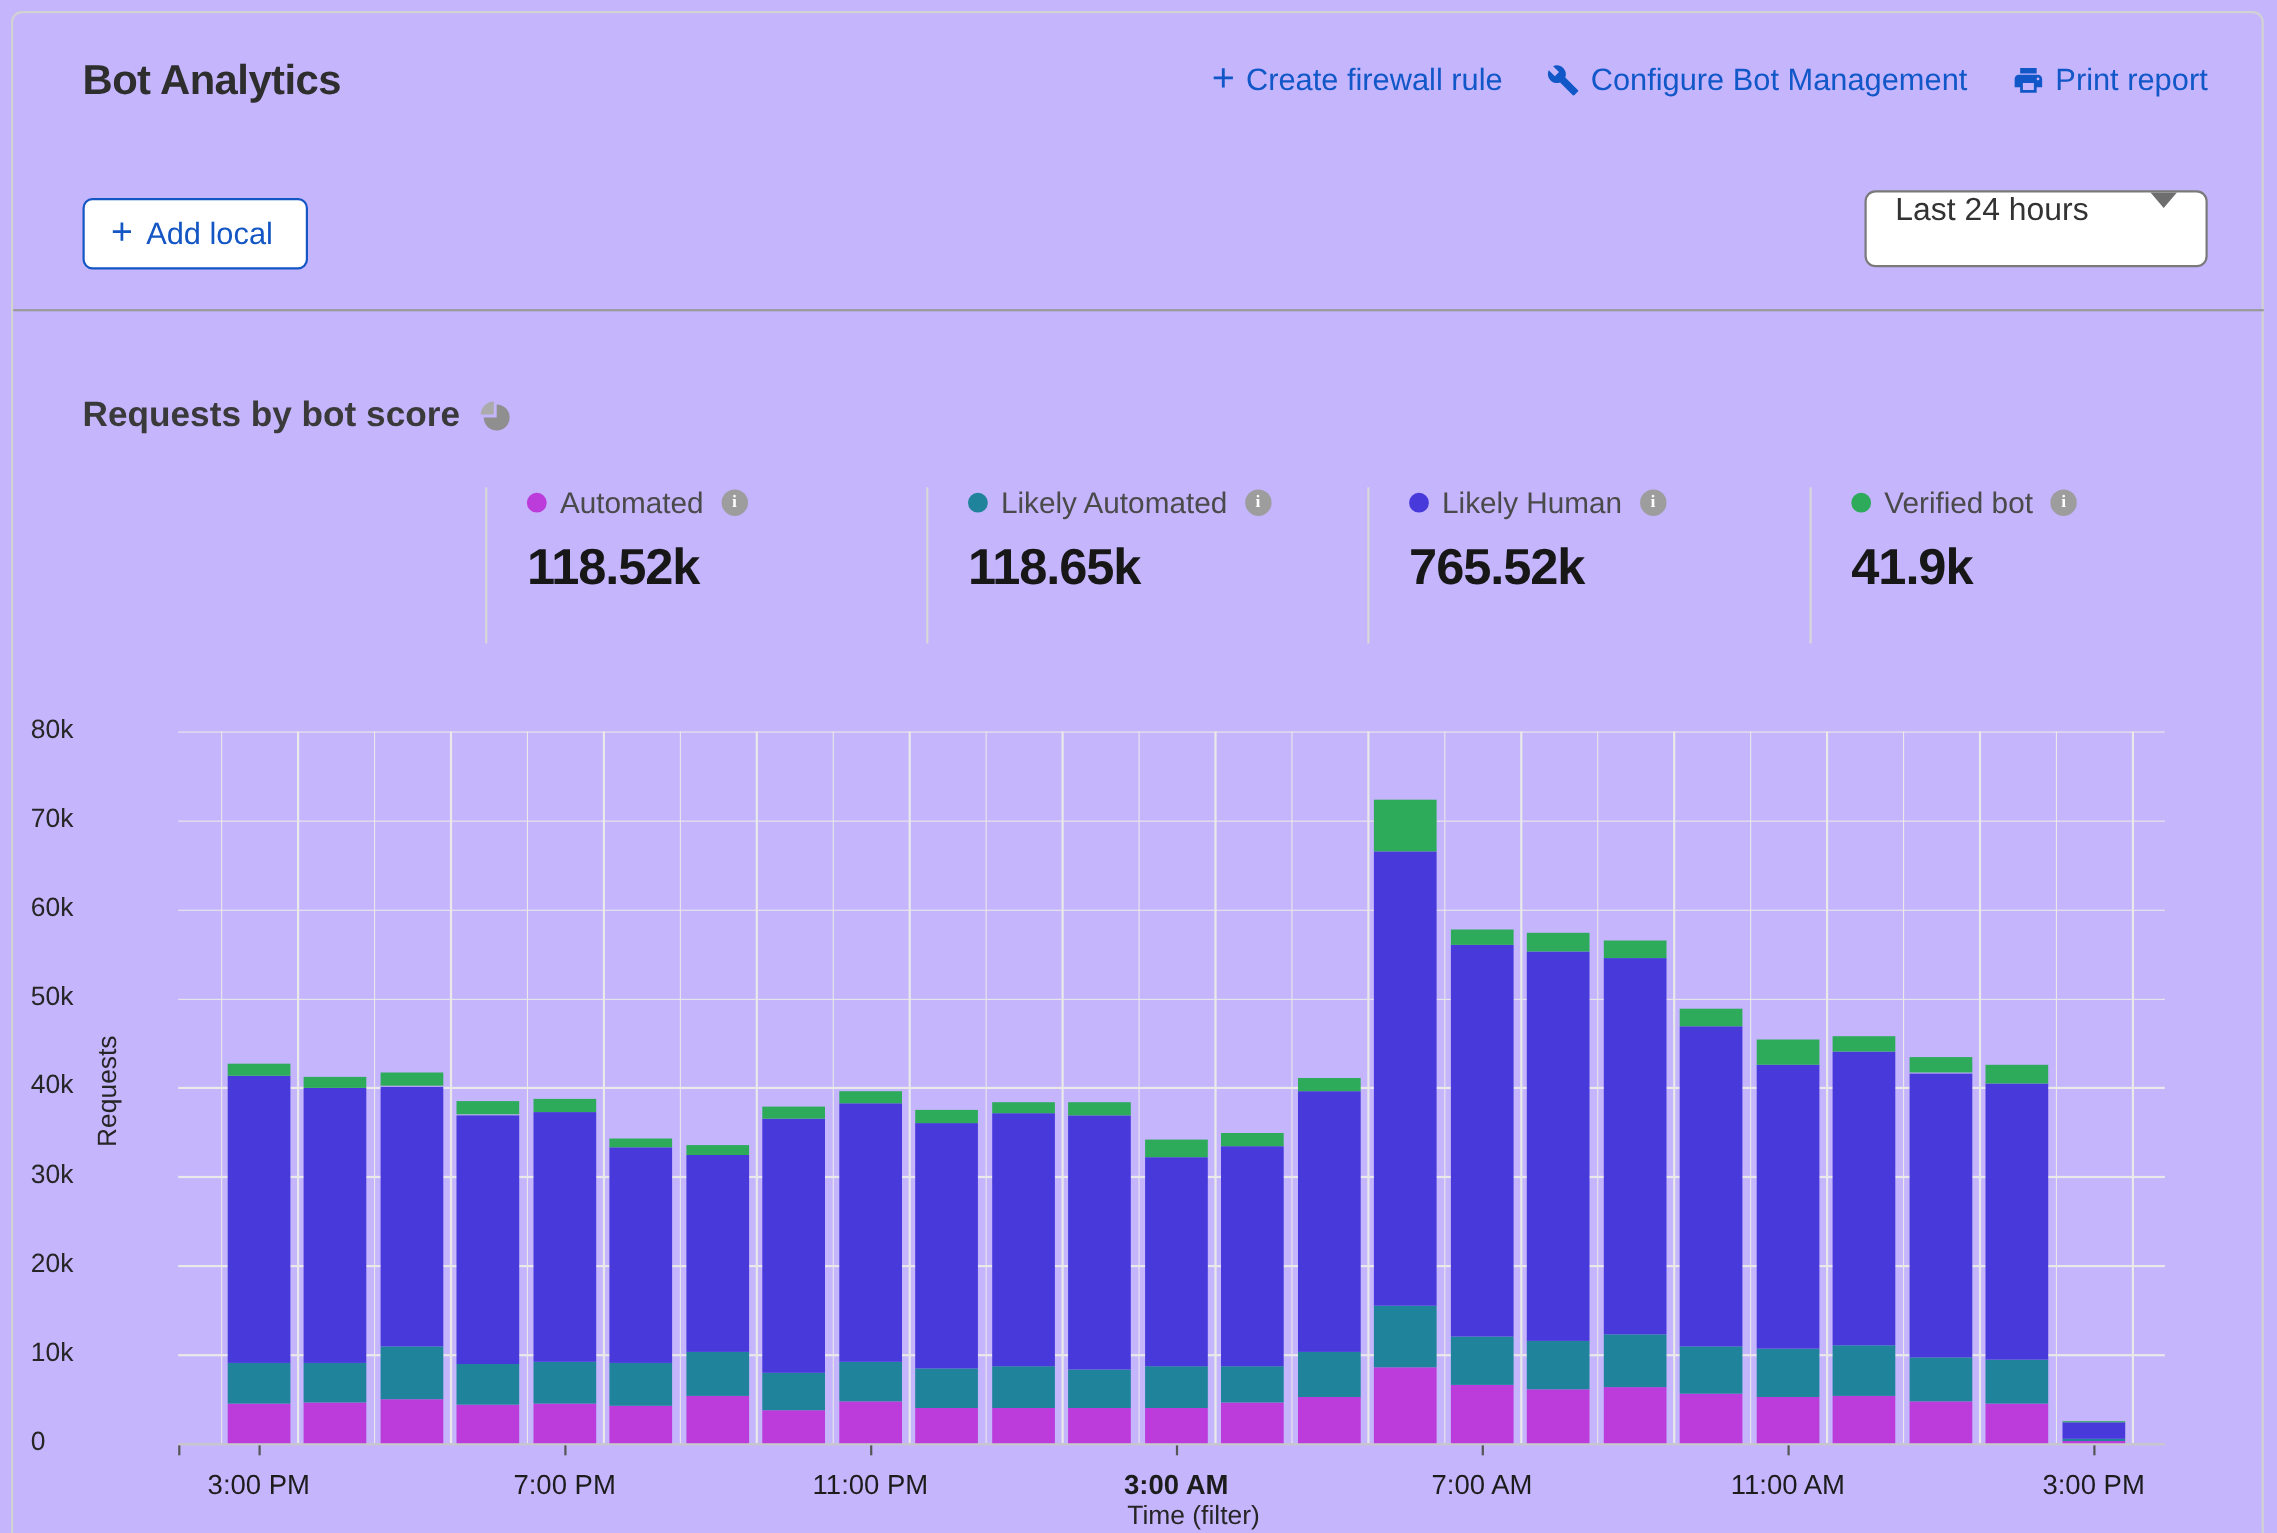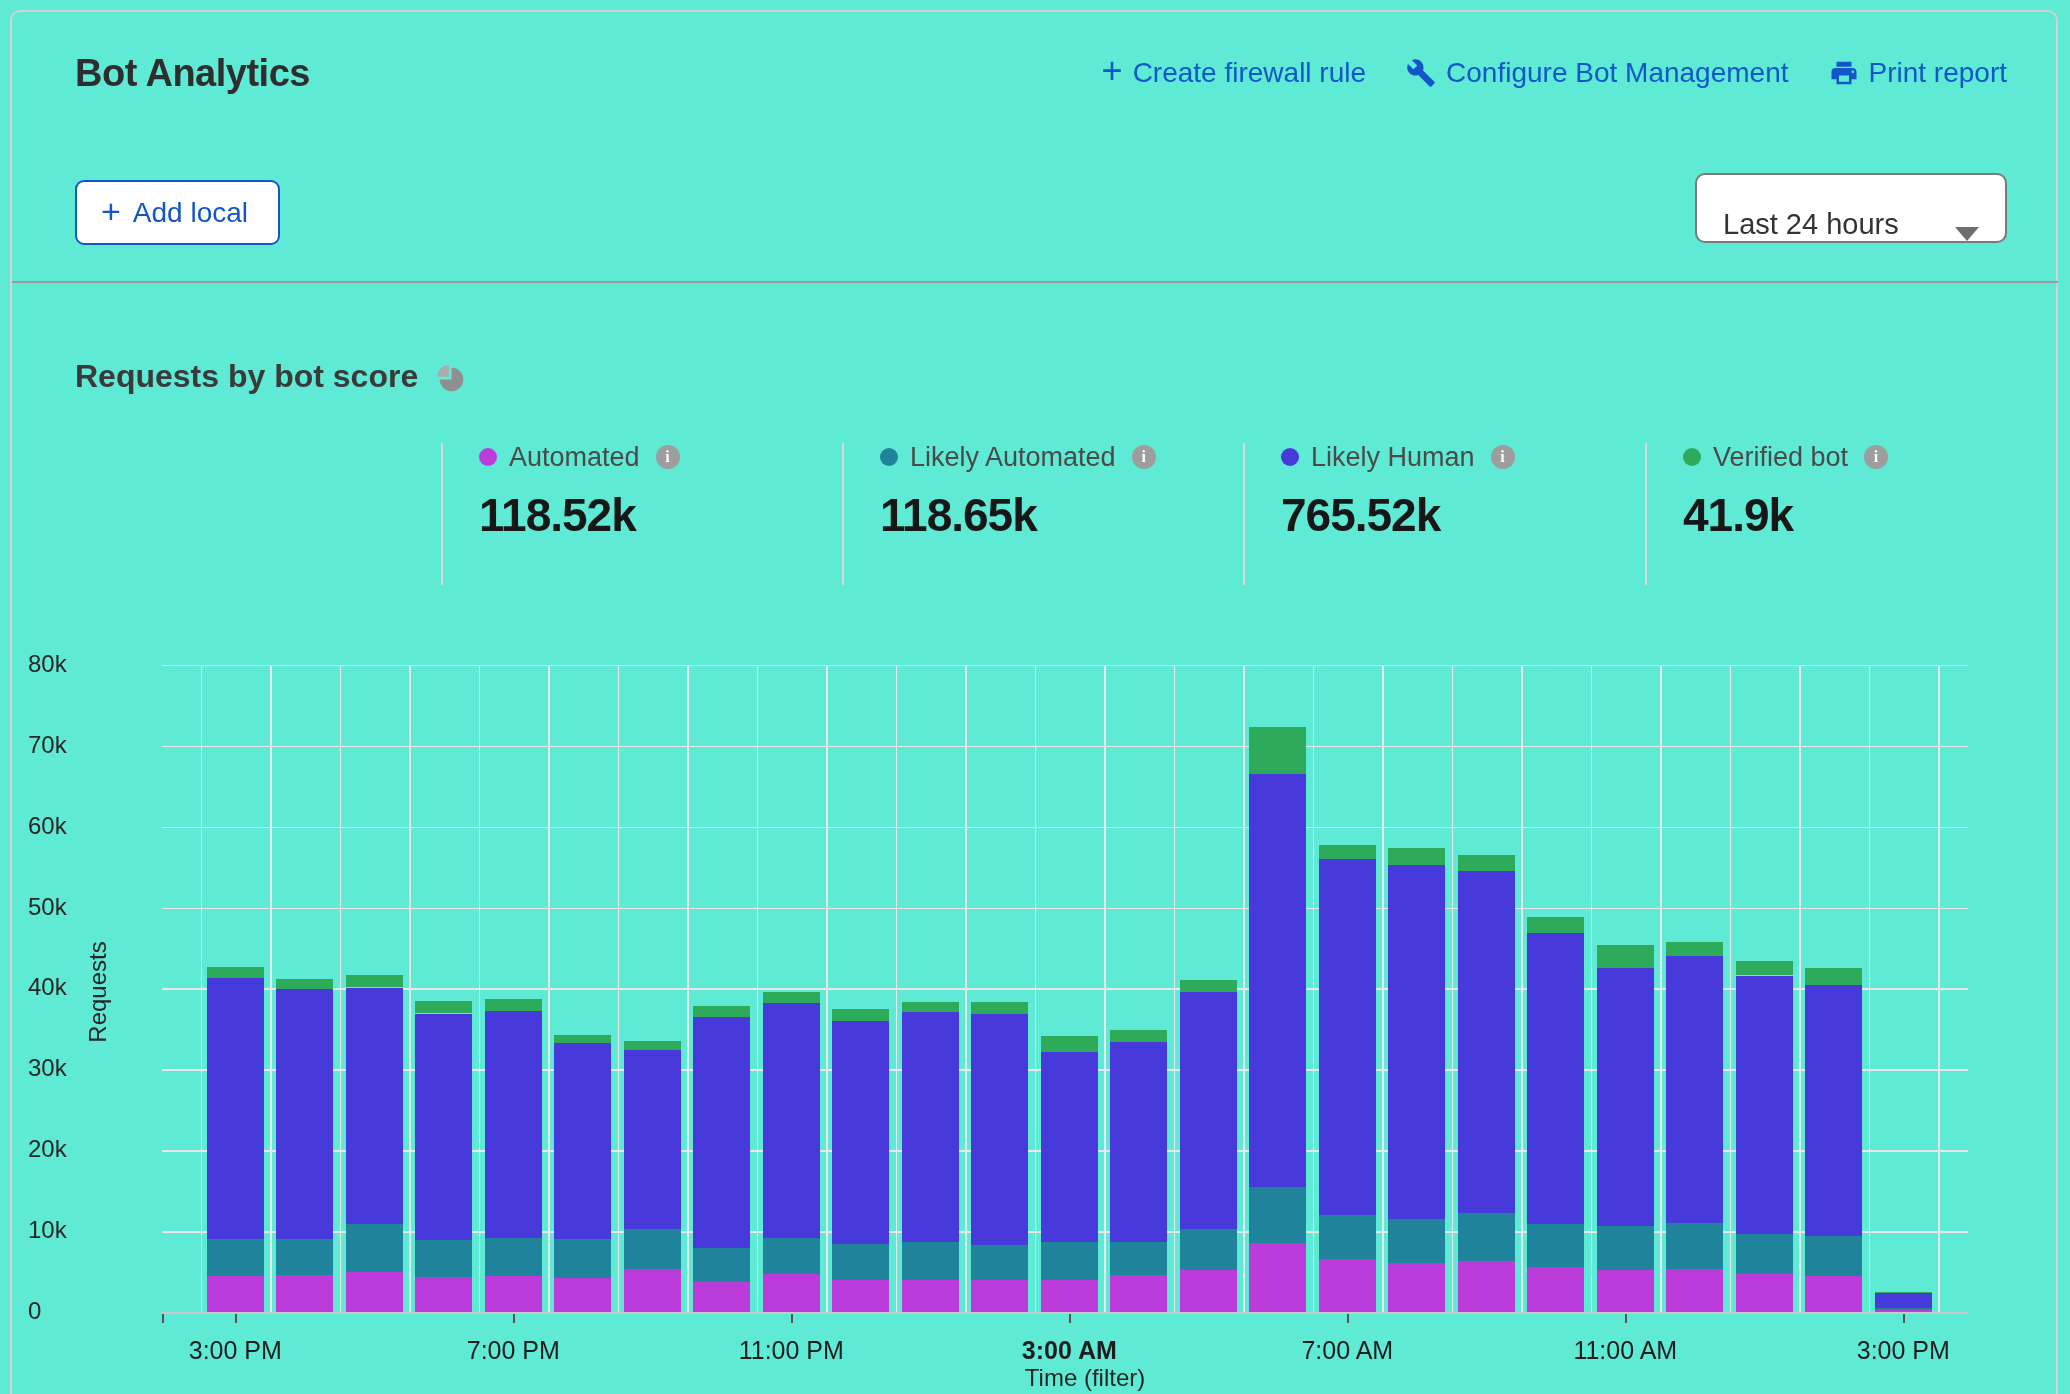--- a/index.html
+++ b/index.html
@@ -1,32 +1,32 @@
 <!DOCTYPE html>
 <html><head>
 <meta charset="utf-8">
 <style>
   html,body{margin:0;padding:0;background:#fff;}
-  .page{position:relative;width:2070px;height:1394px;background:#5eead4;overflow:hidden;
+  .page{position:relative;width:2070px;height:1394px;background:#c4b5fd;overflow:hidden;
         font-family:"Liberation Sans", sans-serif;color:#222;}
   .card{position:absolute;left:10px;top:10px;width:2048px;height:1600px;
         border:2px solid #d2d2d2;border-radius:10px;box-sizing:border-box;}
   .page-title{position:absolute;left:75px;top:52px;font-size:38px;font-weight:700;color:#2e2e2e;letter-spacing:-0.5px;}
   .actions{position:absolute;top:57px;right:63px;display:flex;align-items:center;gap:40px;}
   .action-link{display:flex;align-items:center;gap:10px;color:#1157c8;font-size:28px;font-weight:500;
                text-decoration:none;cursor:pointer;white-space:nowrap;}
   .plus-glyph{font-size:36px;font-weight:500;line-height:28px;margin-top:-4px;}
   .action-link svg{width:30px;height:30px;fill:#1157c8;}
   .add-filter{position:absolute;left:75px;top:180px;height:65px;padding:0 30px 0 24px;
               background:#fff;border:2.5px solid #1356c4;border-radius:9px;color:#1356c4;
               font-size:28px;font-weight:500;display:flex;align-items:center;gap:12px;cursor:pointer;
               font-family:"Liberation Sans", sans-serif;}
   .add-filter .plus-glyph{font-size:34px;margin-top:-3px;}
   .dropdown{position:absolute;left:1695px;top:173px;width:312px;height:70px;box-sizing:border-box;
-            border:2.5px solid #7a7a7a;border-radius:10px;background:#fff;display:flex;align-items:flex-end;
+            border:2.5px solid #7a7a7a;border-radius:10px;background:#fff;display:flex;align-items:flex-start;
             padding:0 26px;cursor:pointer;}
   .dropdown-value{font-size:29px;color:#333;}
   .caret{margin-left:auto;width:0;height:0;border-left:12px solid transparent;
          border-right:12px solid transparent;border-top:14px solid #6e6e6e;}
   .header-divider{position:absolute;left:12px;top:281px;width:2046px;height:2px;background:#9a9a9a;}
   .section-title-row{position:absolute;left:75px;top:358px;display:flex;align-items:center;gap:18px;}
   .section-title{font-size:32px;font-weight:700;color:#3a3a3a;}
   .stat{position:absolute;top:440px;}
   .stat-label-row{display:flex;align-items:center;gap:12px;height:34px;}
   .stat-label{font-size:27px;color:#4a4a4a;}

